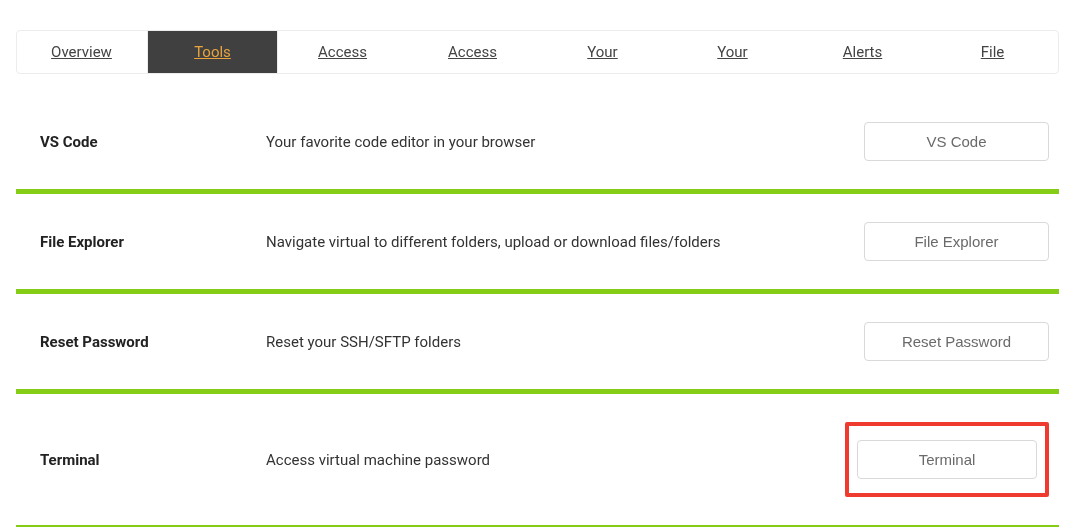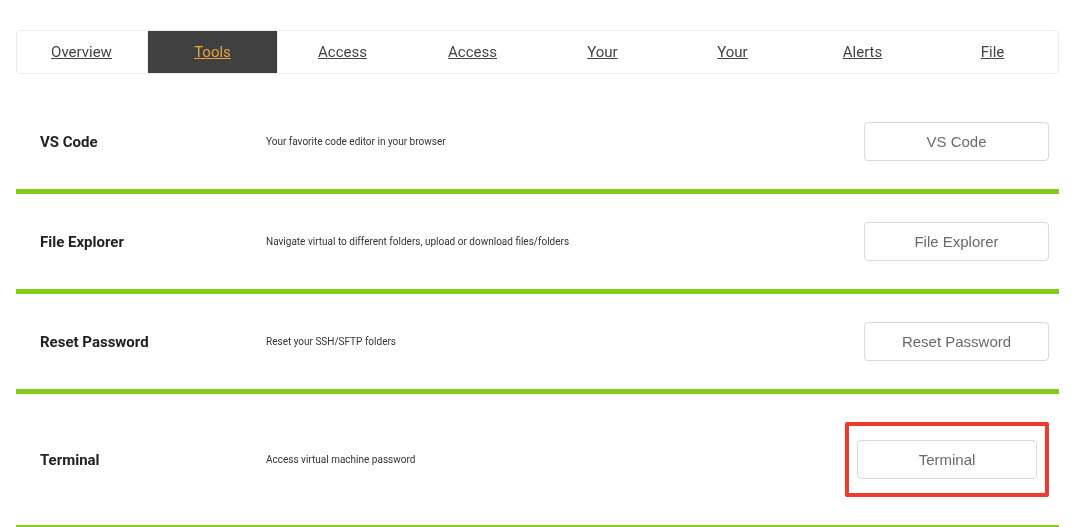--- a/index.html
+++ b/index.html
@@ -45,21 +45,21 @@
 .row:last-child { border-bottom: none; }
 .row-title {
   width: 250px;
   font-weight: 700;
   font-size: 15px;
   color: #222;
   padding-left: 24px;
 }
 .row-desc {
   flex: 1;
-  font-size: 10px;
+  font-size: 15px;
   color: #333;
 }
 .row-action {
   width: 200px;
   display: flex;
   justify-content: flex-end;
   padding-right: 10px;
 }
 .btn {
   width: 185px;

